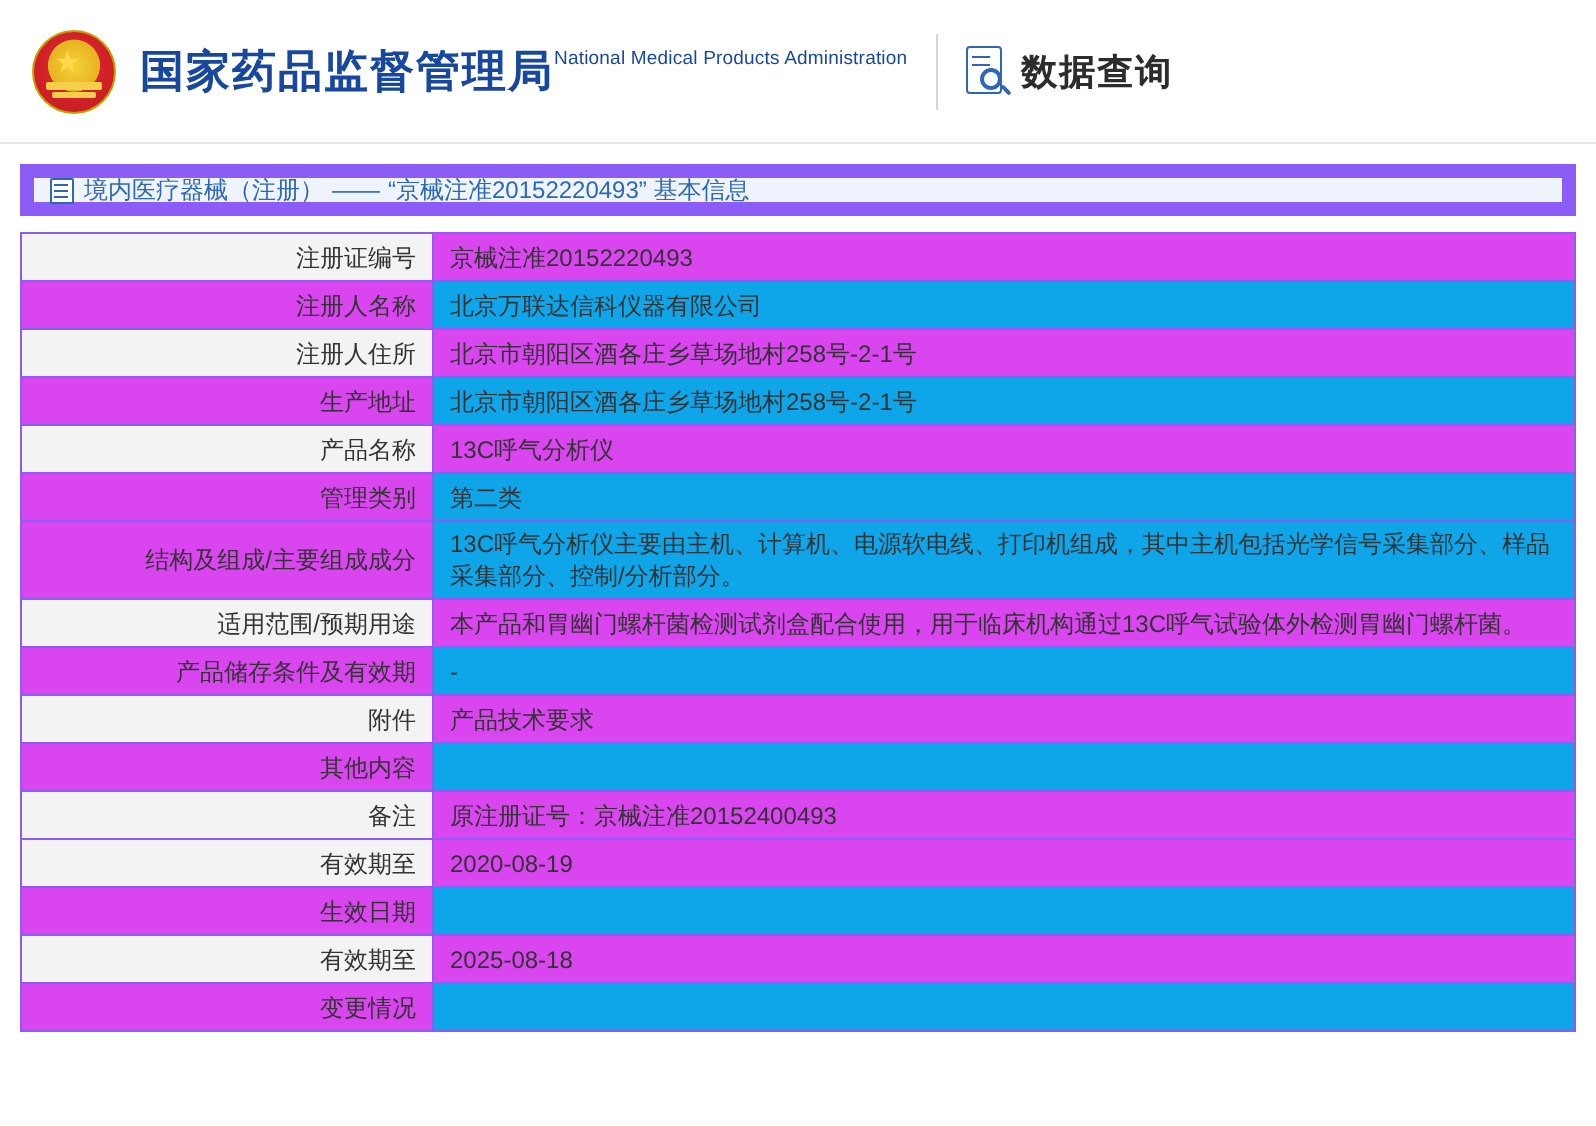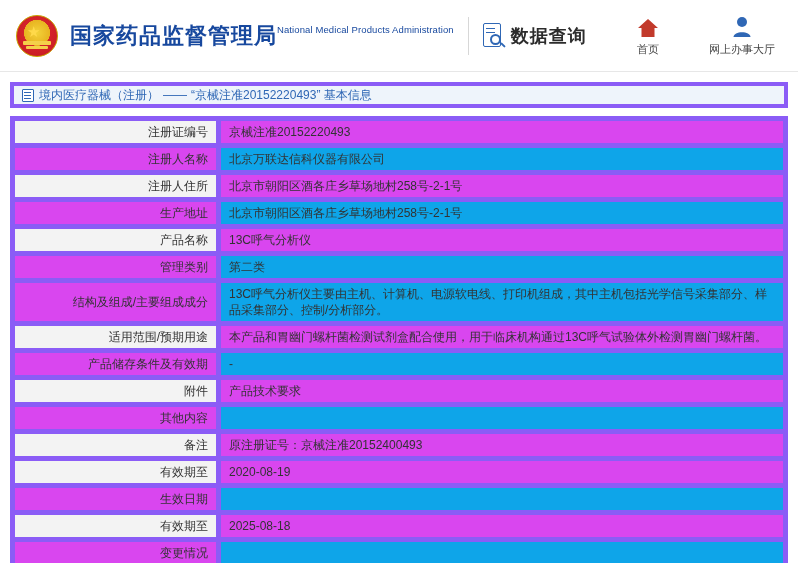--- a/index.html
+++ b/index.html
@@ -90,21 +90,21 @@
 
   
   .home-svg { width: 22px; height: 20px; }
   .person-svg { width: 20px; height: 22px; }
 
   
   .crumb-bar {
     margin: 10px 10px 0 10px;
     height: 26px;
     background: #eef4fb;
-    border: 4px solid #8b5cf6;
+    border: 7px solid #8b5cf6;
     display: flex;
     align-items: center;
     padding: 0 8px;
     font-size: 12px;
   }
   .crumb-icon {
     width: 12px; height: 13px; margin-right: 5px; position: relative; flex: 0 0 12px;
   }
   .crumb-icon .p {
     position: absolute; inset: 0; border: 1.3px solid #2f67b5; background: #fff; border-radius: 1px;
@@ -113,21 +113,21 @@
   .crumb-icon .a { top: 3px; } .crumb-icon .b { top: 6px; } .crumb-icon .c { top: 9px; }
   .crumb-text { color: #2f67b5; }
   .crumb-text .dash { color: #2f67b5; margin: 0 4px; }
   .crumb-text .code { color: #2f67b5; }
 
   
   .table-wrap { margin: 8px 10px 0 10px; }
   table.info { width: 100%; border-collapse: collapse; table-layout: fixed; }
   table.info tr { height: 24px; }
   table.info td {
-    border: 5px solid #8b5cf6;
+    border: 1px solid #8b5cf6;
     font-size: 12px;
     padding: 3px 8px;
     vertical-align: middle;
     line-height: 16px;
   }
   td.label {
     width: 206px;
     text-align: right;
     color: #333;
     background: #d946ef;
@@ -162,39 +162,20 @@
         <div class="line l1"></div>
         <div class="line l2"></div>
         <div class="lens"></div>
         <div class="handle"></div>
       </div>
       <div class="search-text">数据查询</div>
     </div>
 
     <div class="header-spacer"></div>
 
-    <div class="nav-actions">
-      <div class="nav-item">
-        <div class="nav-icon">
-          <svg class="home-svg" viewBox="0 0 22 20" aria-hidden="true">
-            <path d="M11 1 L21 10 L17.5 10 L17.5 19 L4.5 19 L4.5 10 L1 10 Z" fill="#c23a2b"></path>
-          </svg>
-        </div>
-        <div class="nav-label">首页</div>
-      </div>
-      <div class="nav-item">
-        <div class="nav-icon">
-          <svg class="person-svg" viewBox="0 0 20 22" aria-hidden="true">
-            <circle cx="10" cy="6" r="5" fill="#2f67b5"></circle>
-            <path d="M1.5 21 C1.5 14.5 18.5 14.5 18.5 21 Z" fill="#2f67b5"></path>
-          </svg>
-        </div>
-        <div class="nav-label">网上办事大厅</div>
-      </div>
-    </div>
   </div>
 
   <div class="crumb-bar">
     <div class="crumb-icon">
       <div class="p"></div>
       <div class="ln a"></div>
       <div class="ln b"></div>
       <div class="ln c"></div>
     </div>
     <div class="crumb-text">

